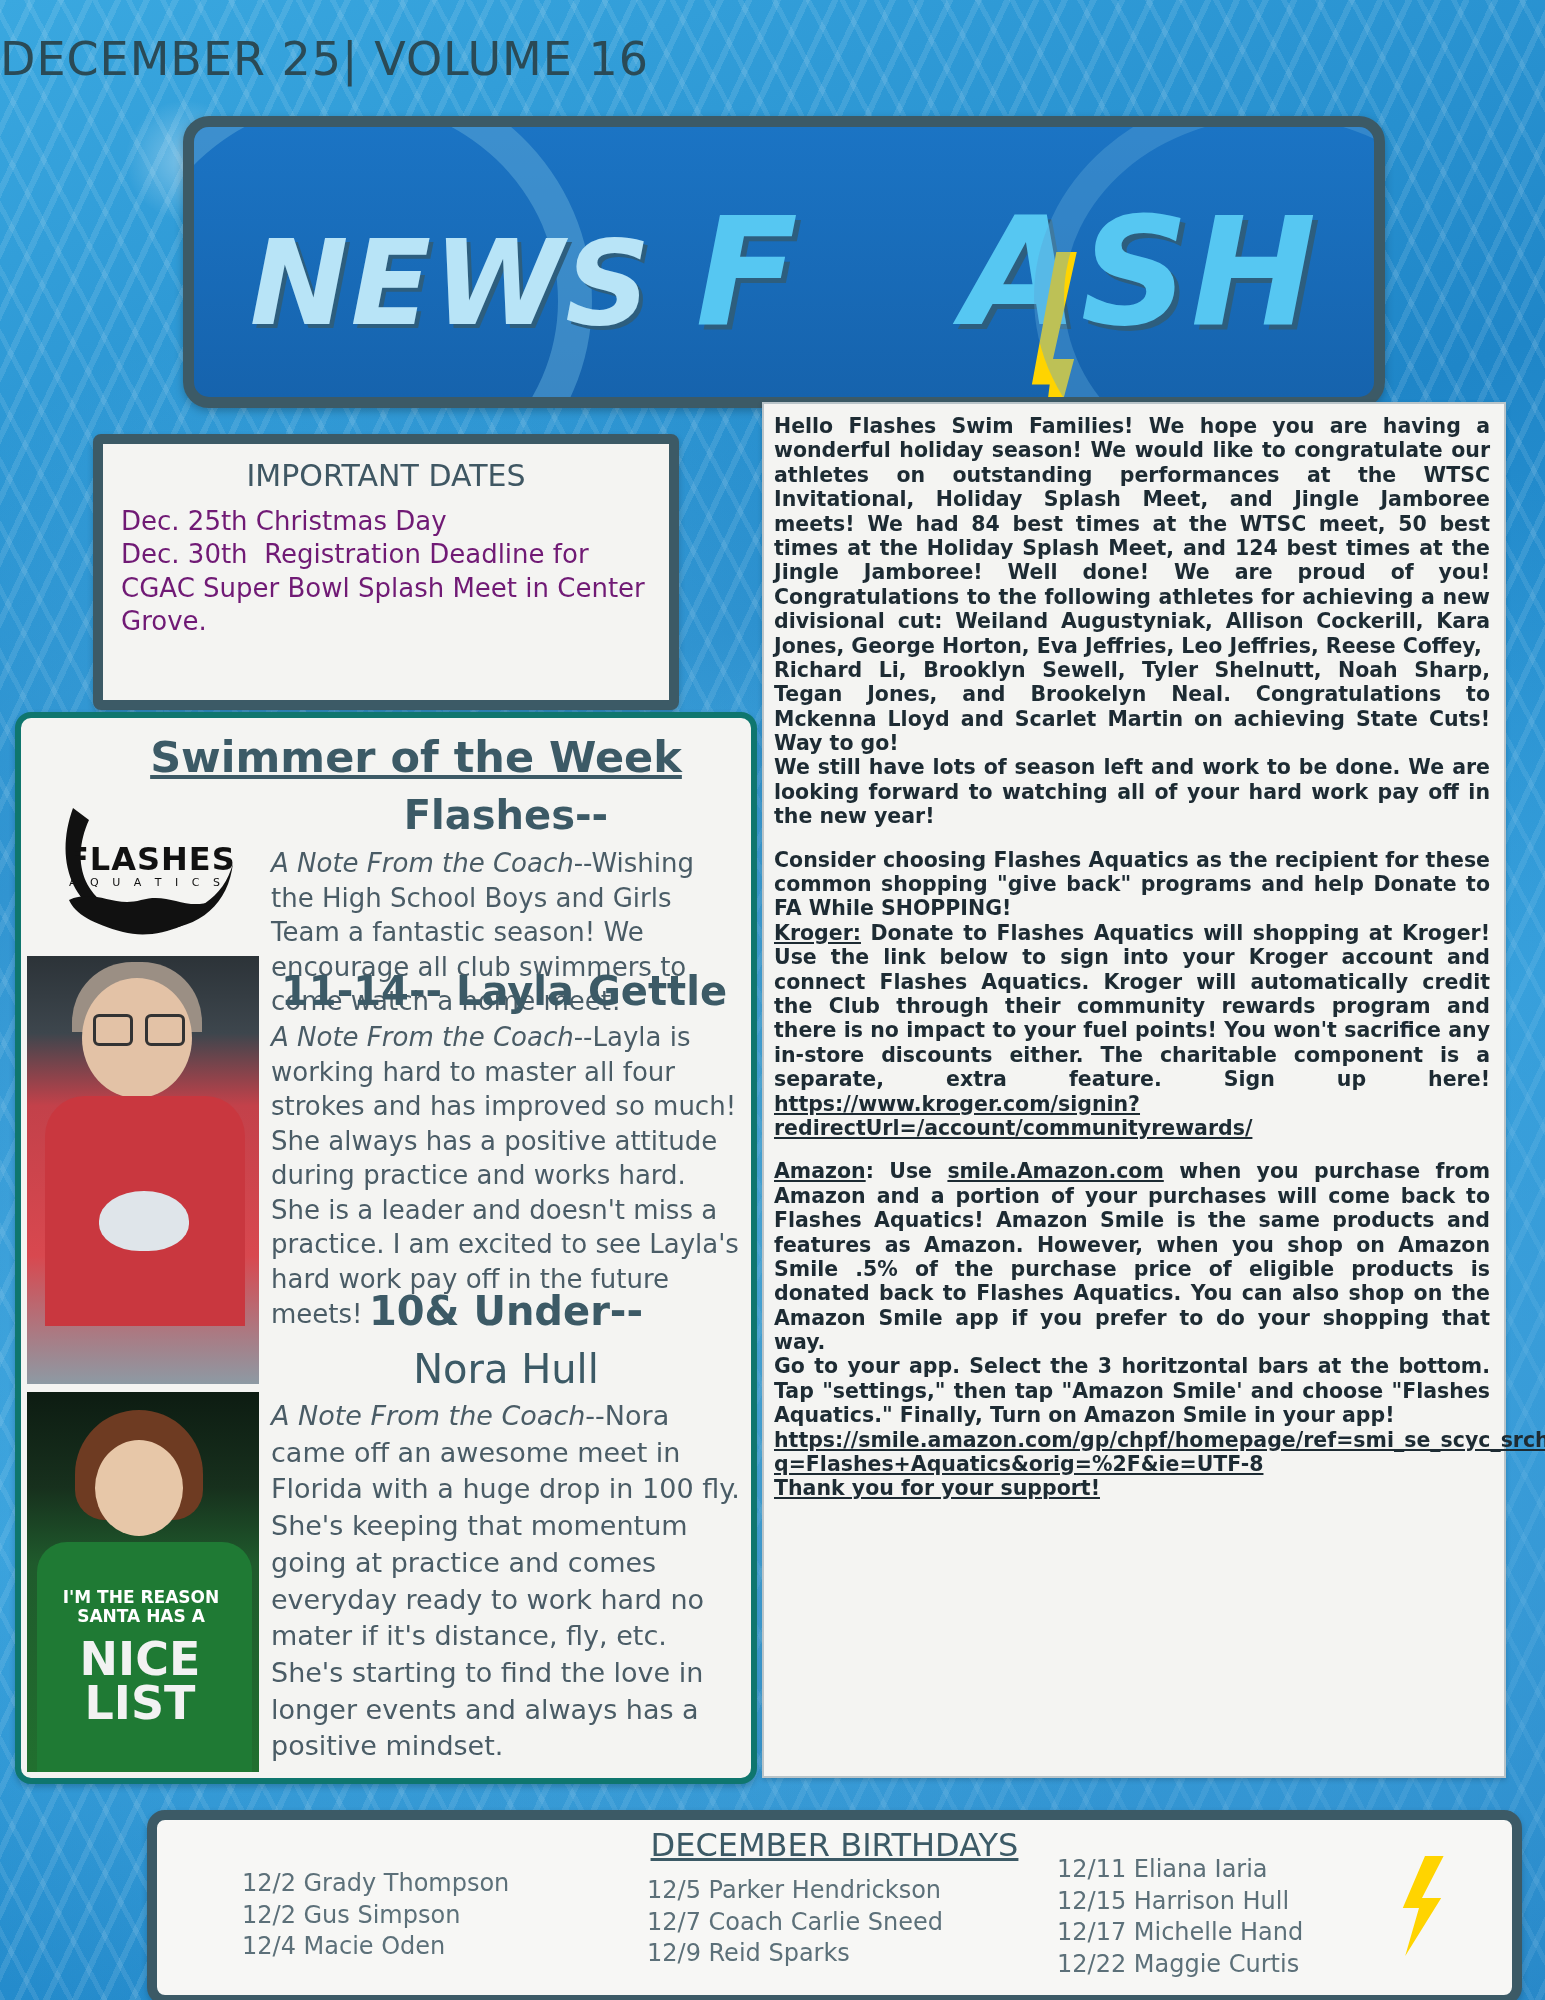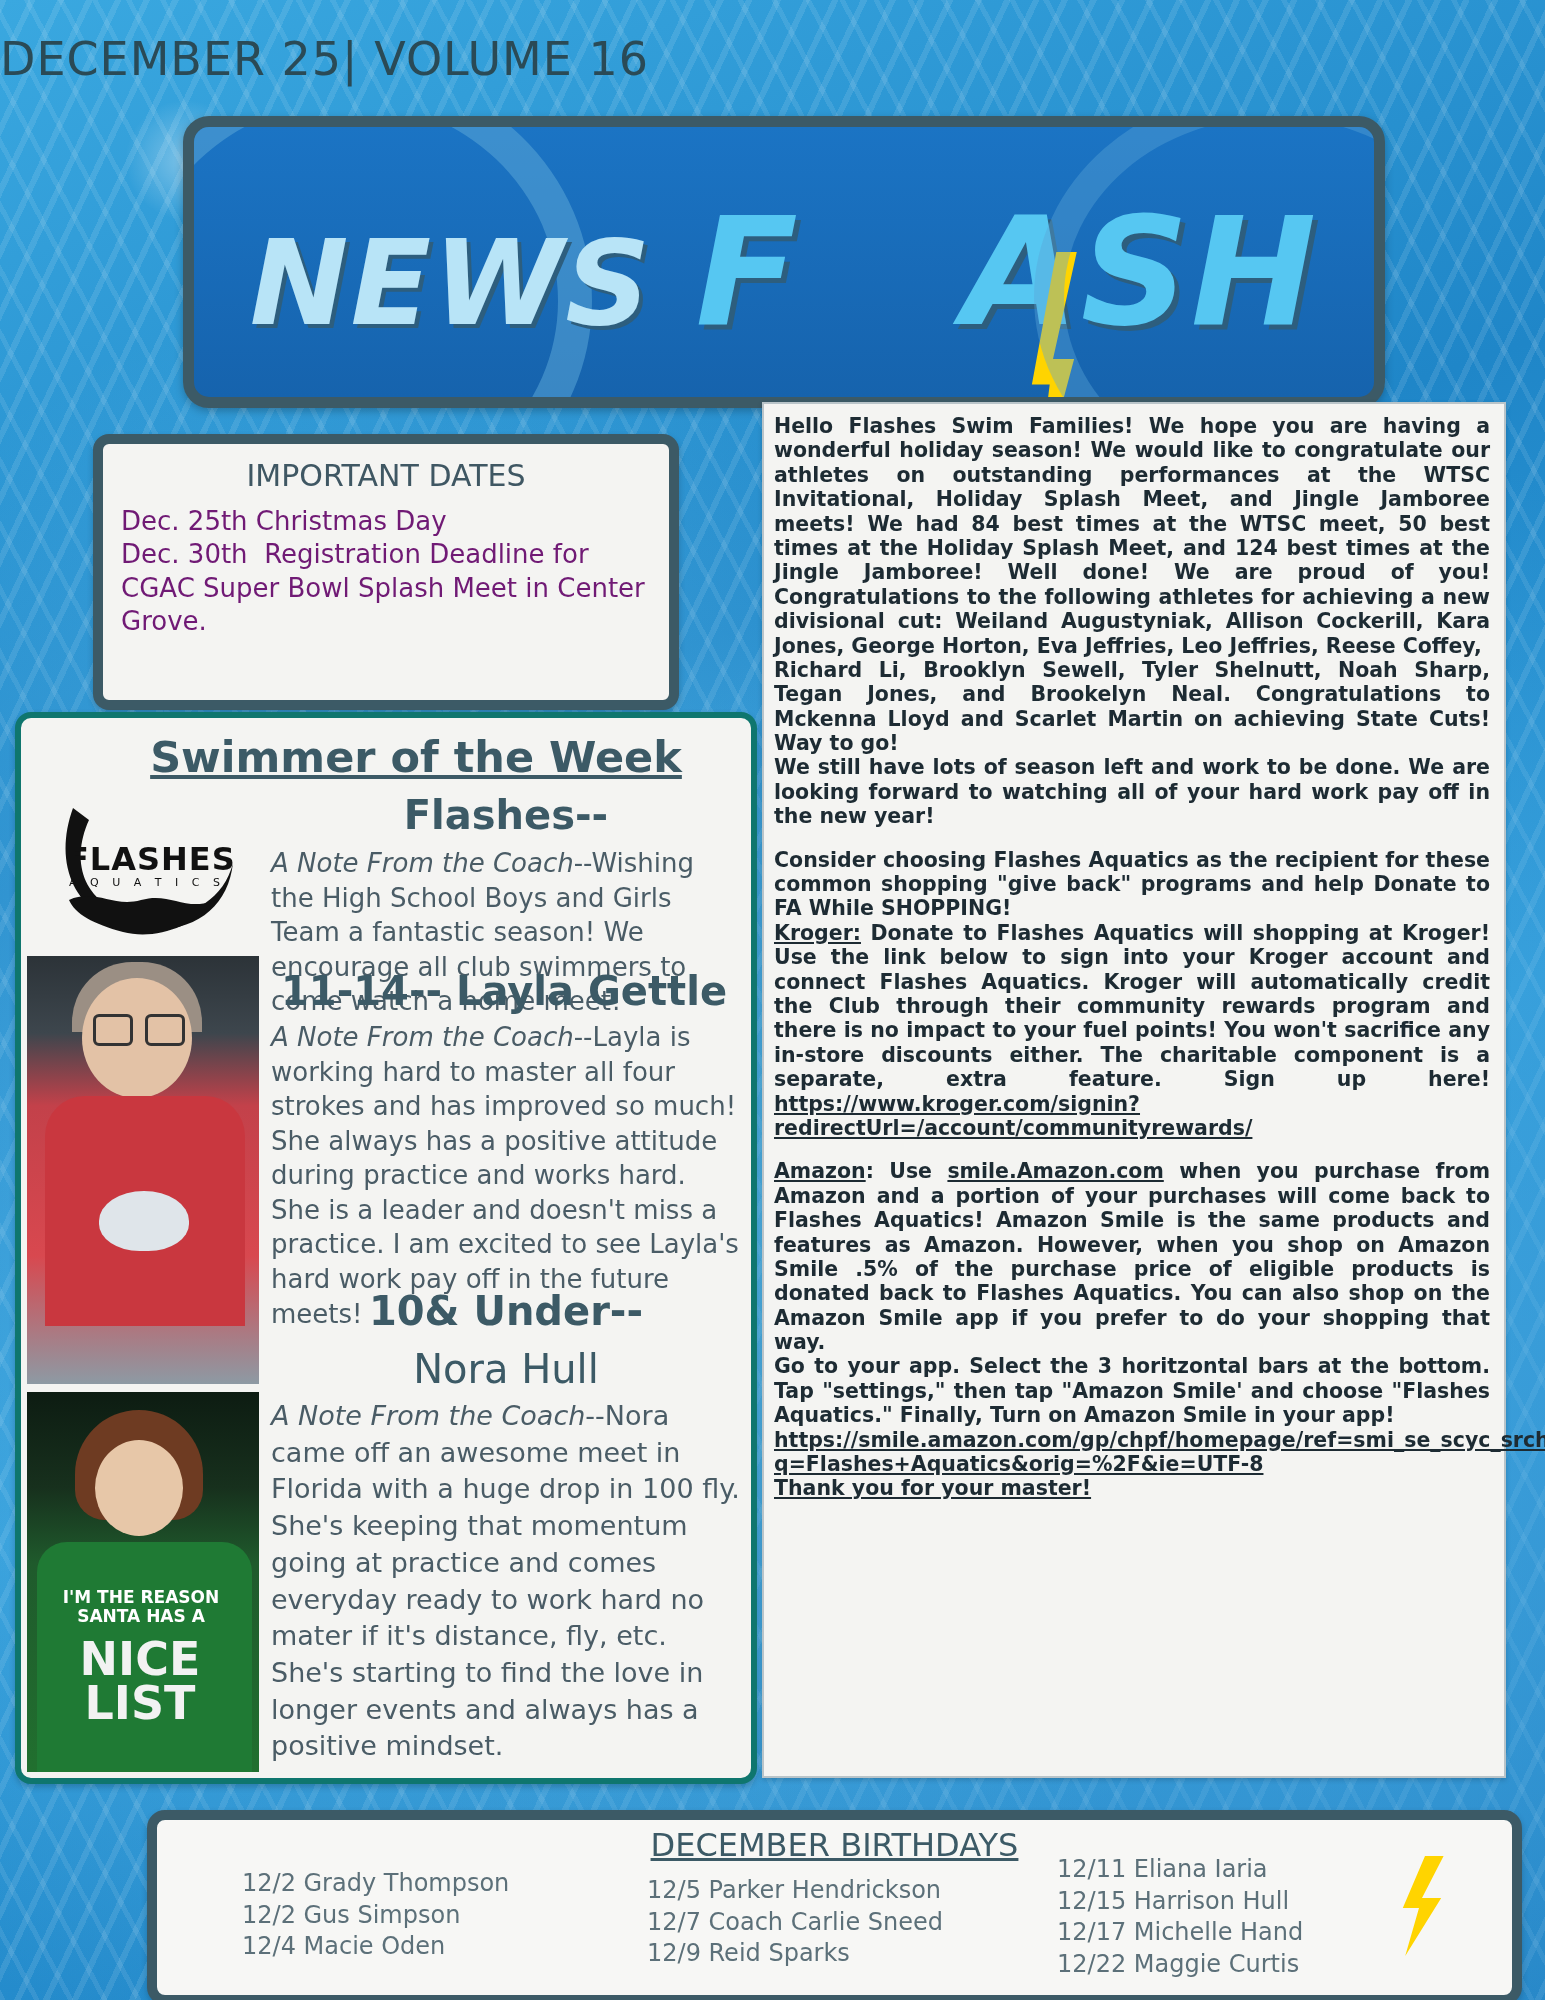--- a/index.html
+++ b/index.html
@@ -47,21 +47,21 @@
   .bolt{
     position:absolute;left:826px;top:125px;width:66px;height:255px;
     background:#ffd400;
     clip-path:polygon(55% 0,18% 52%,45% 52%,22% 100%,82% 42%,50% 42%,86% 0);
     filter:drop-shadow(3px 3px 0 #2d5e7e);
   }
 
   
   .dates-box{
     position:absolute;left:93px;top:434px;width:566px;height:256px;
-    background:#f4f4f2;border:10px solid #3c5a66;border-radius:16px;
+    background:#f4f4f2;border:10px solid #3c5a66;border-radius:8px;
     box-shadow:0 3px 6px rgba(0,0,0,.2);
   }
   .dates-title{
     text-align:center;font-size:30px;color:#3f5763;margin-top:14px;
     font-family:"DejaVu Sans", sans-serif;
   }
   .dates-body{
     padding:12px 18px 0 18px;font-size:26px;line-height:1.28;color:#701a75;
     font-family:"DejaVu Sans", sans-serif;
   }
@@ -262,21 +262,21 @@
       <p>Consider choosing Flashes Aquatics as the recipient for these common shopping "give back" programs and help Donate to FA While SHOPPING!</p>
       <p>
         <span class="u">Kroger:</span><span> Donate to Flashes Aquatics will shopping at Kroger! Use the link below to sign into your Kroger account and connect Flashes Aquatics. Kroger will automatically credit the Club through their community rewards program and there is no impact to your fuel points! You won't sacrifice any in-store discounts either. The charitable component is a separate, extra feature. Sign up here! </span><span class="u">https://www.kroger.com/signin?redirectUrl=/account/communityrewards/</span>
       </p>
       <div class="gap"></div>
       <p>
         <span class="u">Amazon</span><span>: Use </span><span class="u">smile.Amazon.com</span><span> when you purchase from Amazon and a portion of your purchases will come back to Flashes Aquatics! Amazon Smile is the same products and features as Amazon. However, when you shop on Amazon Smile .5% of the purchase price of eligible products is donated back to Flashes Aquatics. You can also shop on the Amazon Smile app if you prefer to do your shopping that way.</span>
       </p>
       <p>Go to your app. Select the 3 horitzontal bars at the bottom. Tap "settings," then tap "Amazon Smile' and choose "Flashes Aquatics." Finally, Turn on Amazon Smile in your app!</p>
       <p class="u">https://smile.amazon.com/gp/chpf/homepage/ref=smi_se_scyc_srch_stsr?q=Flashes+Aquatics&amp;orig=%2F&amp;ie=UTF-8</p>
-      <p class="u">Thank you for your master! </p>
+      <p class="u">Thank you for your support! </p>
     </div>
   </div>
 
   <div class="bday">
     <div class="bday-title">DECEMBER BIRTHDAYS</div>
     <div class="bcol c1" style="white-space:pre-line">12/2 Grady Thompson
 12/2 Gus Simpson
 12/4 Macie Oden</div>
     <div class="bcol c2" style="white-space:pre-line">12/5 Parker Hendrickson
 12/7 Coach Carlie Sneed

